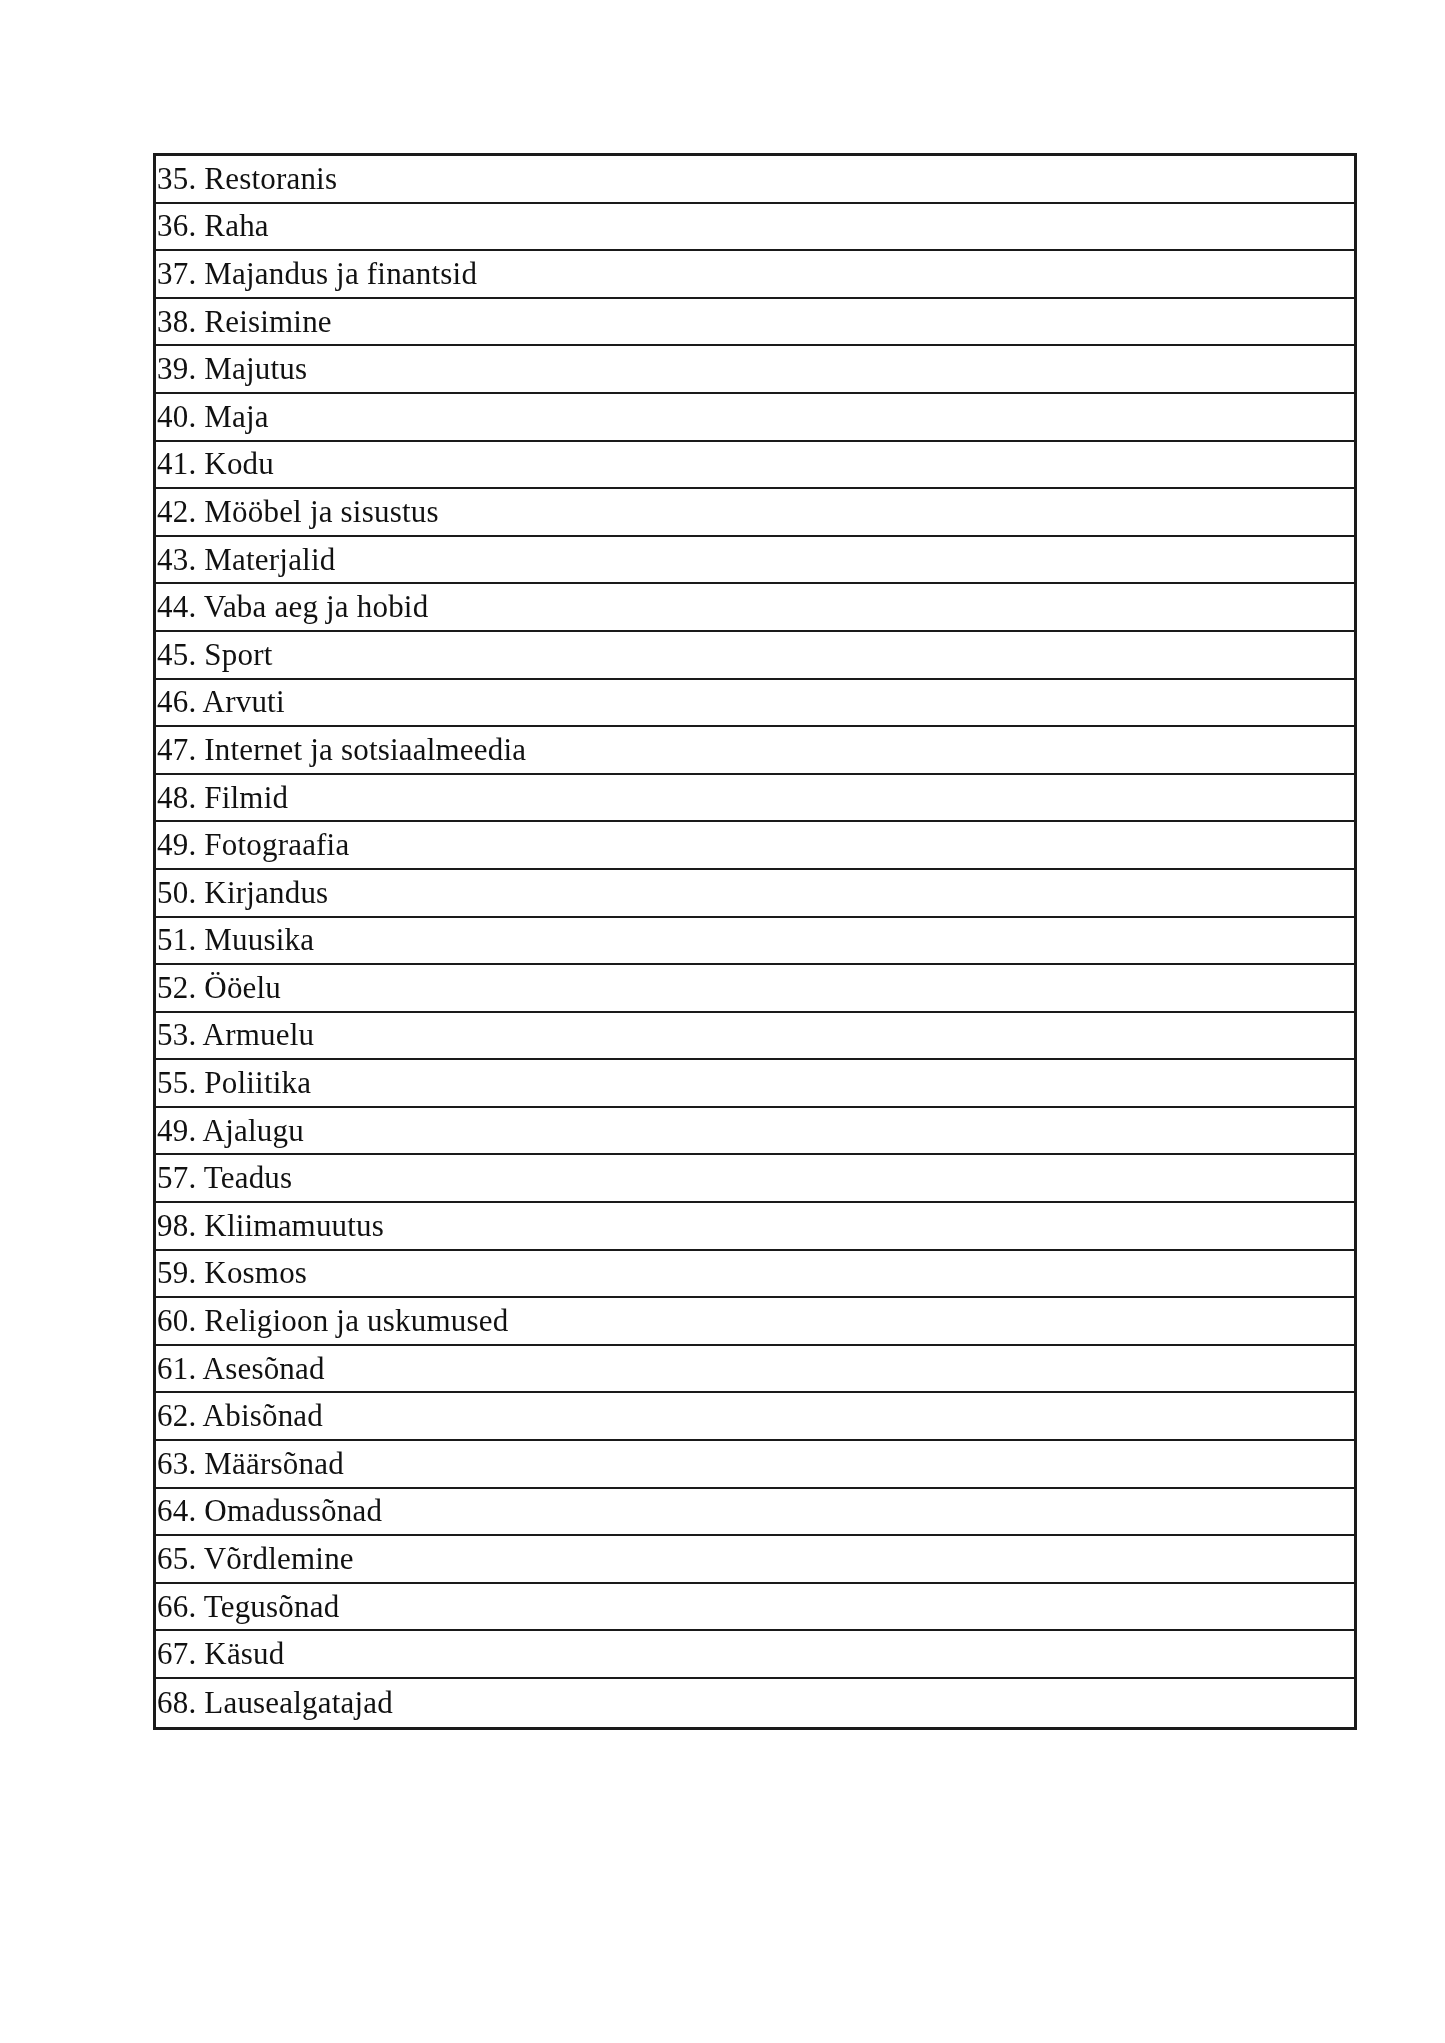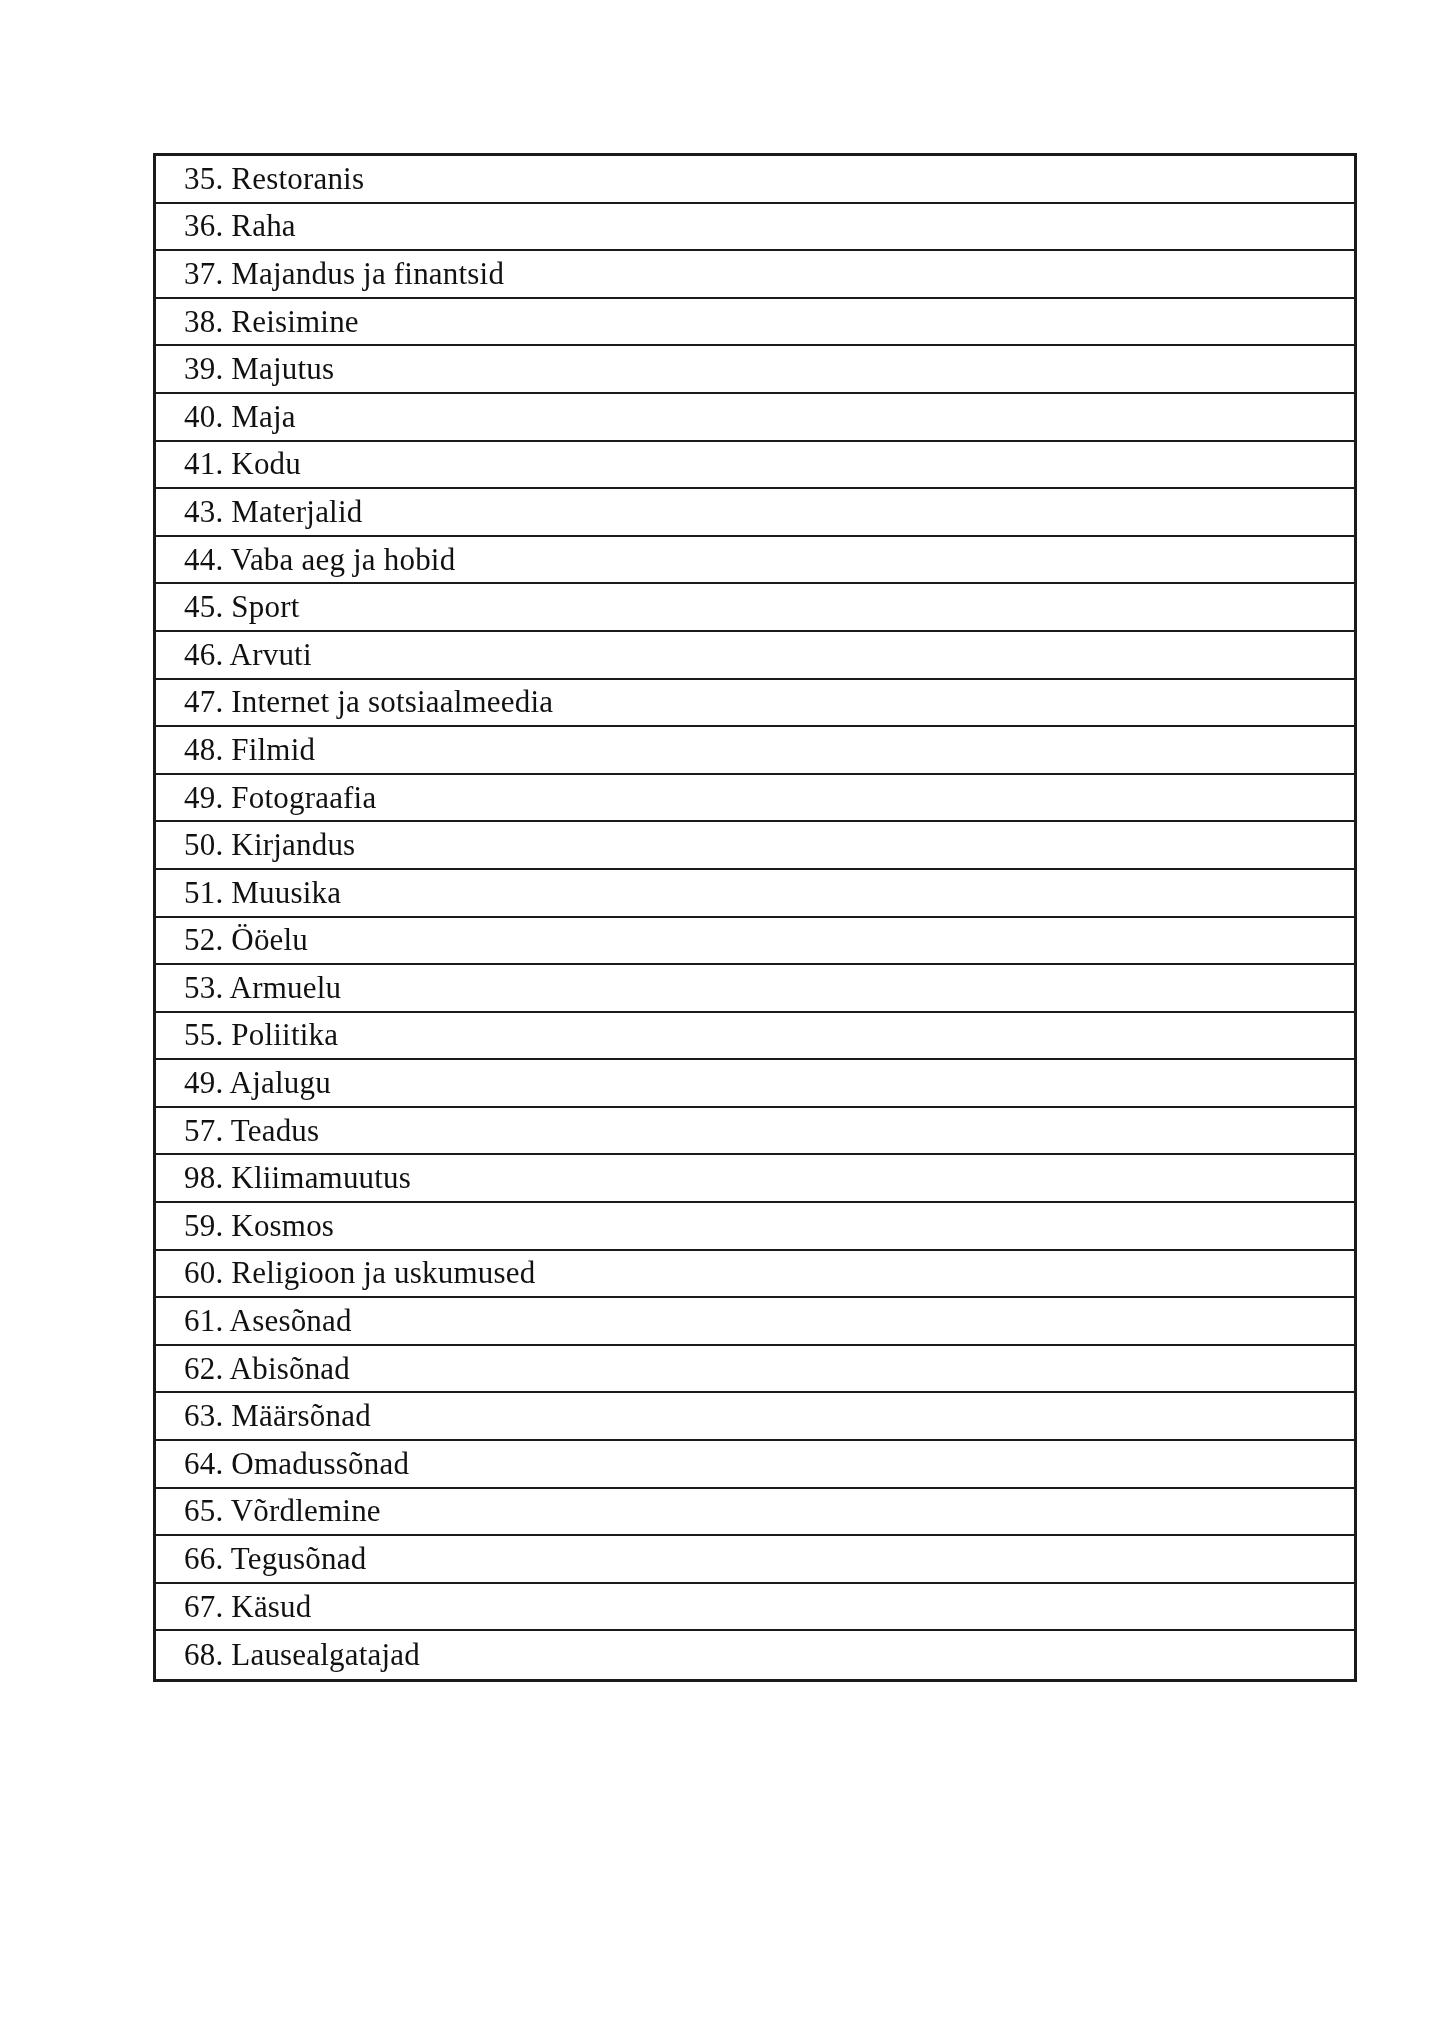--- a/index.html
+++ b/index.html
@@ -26,21 +26,21 @@
     border: 3px solid #1a1a1a;
     box-sizing: border-box;
     background: #ffffff;
   }
   .toc-row {
     height: 47.6px;
     box-sizing: border-box;
     border-bottom: 2px solid #1a1a1a;
     display: flex;
     align-items: center;
-    padding-left: 28px;
+    padding-left: 1px;
     font-size: 31px;
     color: #111111;
     letter-spacing: 0.2px;
     white-space: nowrap;
     overflow: hidden;
   }
   .toc-row:last-child {
     border-bottom: none;
   }
 </style>
@@ -49,20 +49,21 @@
 
 <div class="page">
   <div class="toc-table">
     <div class="toc-row">35. Restoranis</div>
     <div class="toc-row">36. Raha</div>
     <div class="toc-row">37. Majandus ja finantsid</div>
     <div class="toc-row">38. Reisimine</div>
     <div class="toc-row">39. Majutus</div>
     <div class="toc-row">40. Maja</div>
     <div class="toc-row">41. Kodu</div>
+    <div class="toc-row">42. Mööbel ja sisustus</div>
     <div class="toc-row">43. Materjalid</div>
     <div class="toc-row">44. Vaba aeg ja hobid</div>
     <div class="toc-row">45. Sport</div>
     <div class="toc-row">46. Arvuti</div>
     <div class="toc-row">47. Internet ja sotsiaalmeedia</div>
     <div class="toc-row">48. Filmid</div>
     <div class="toc-row">49. Fotograafia</div>
     <div class="toc-row">50. Kirjandus</div>
     <div class="toc-row">51. Muusika</div>
     <div class="toc-row">52. Ööelu</div>

